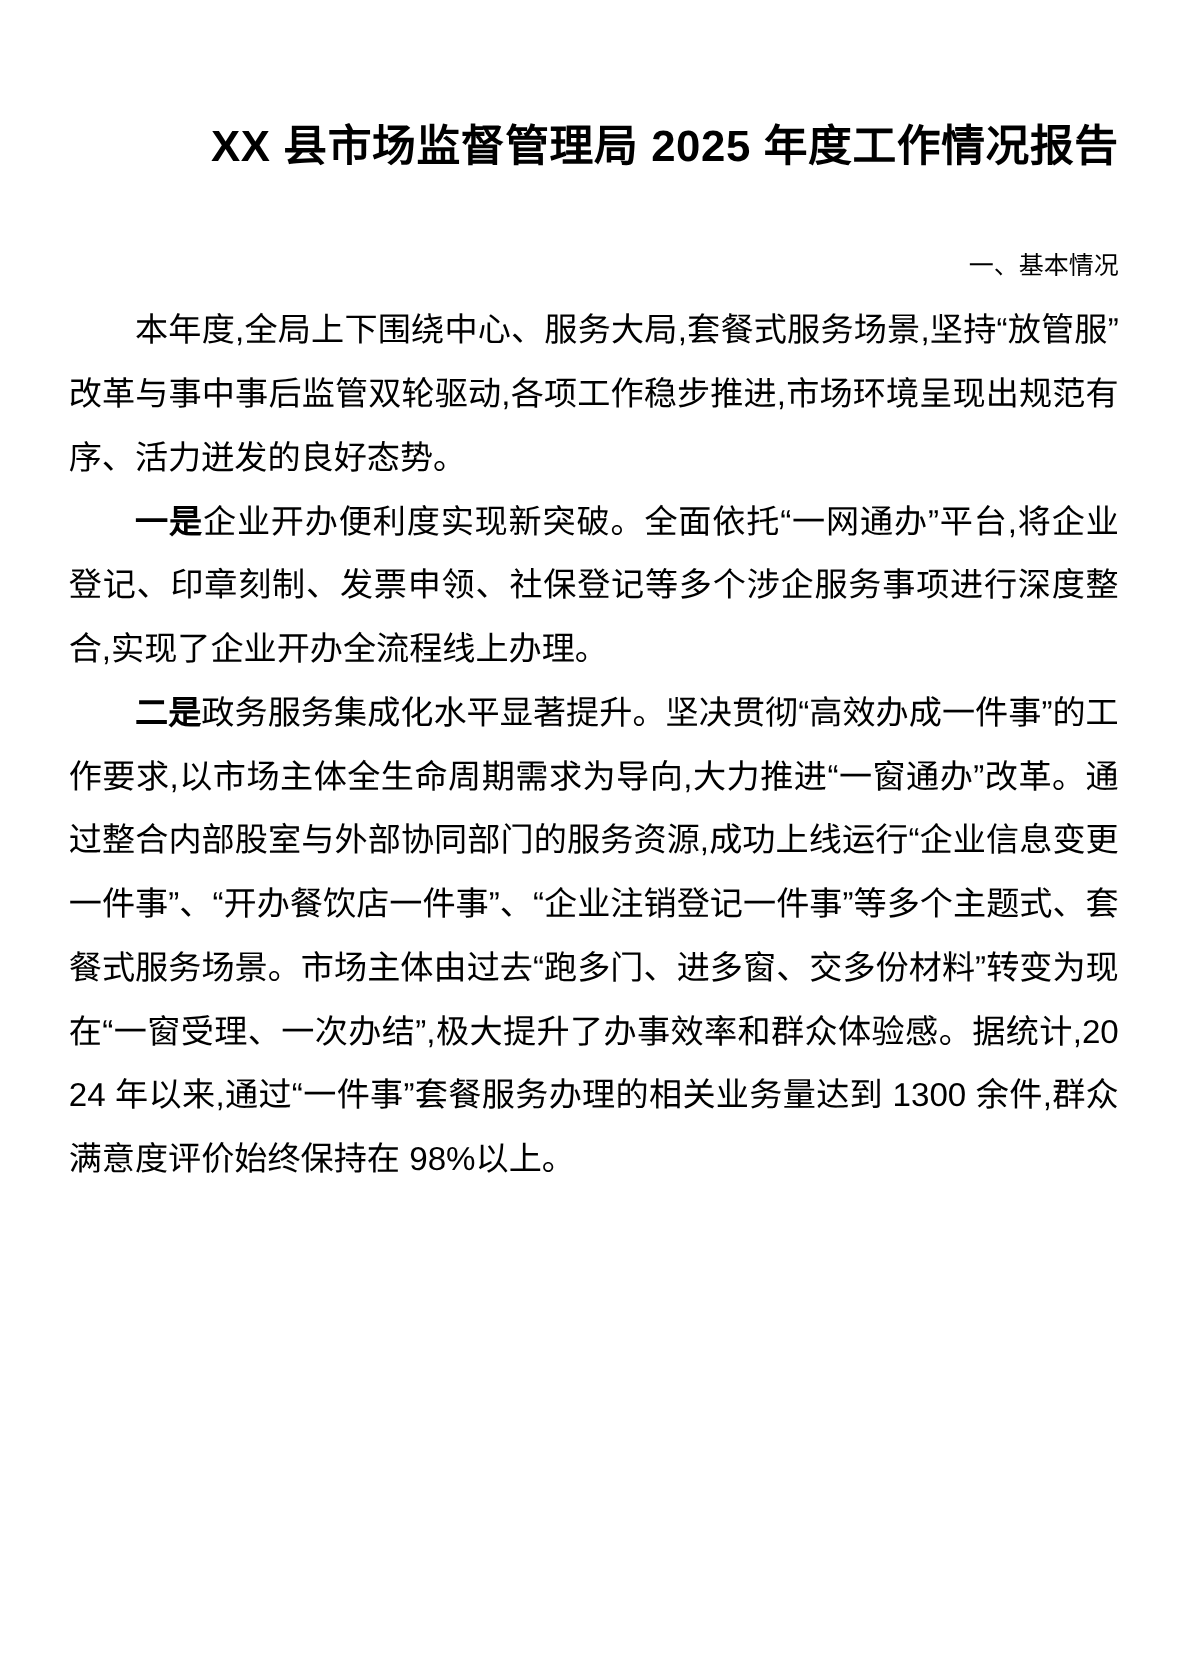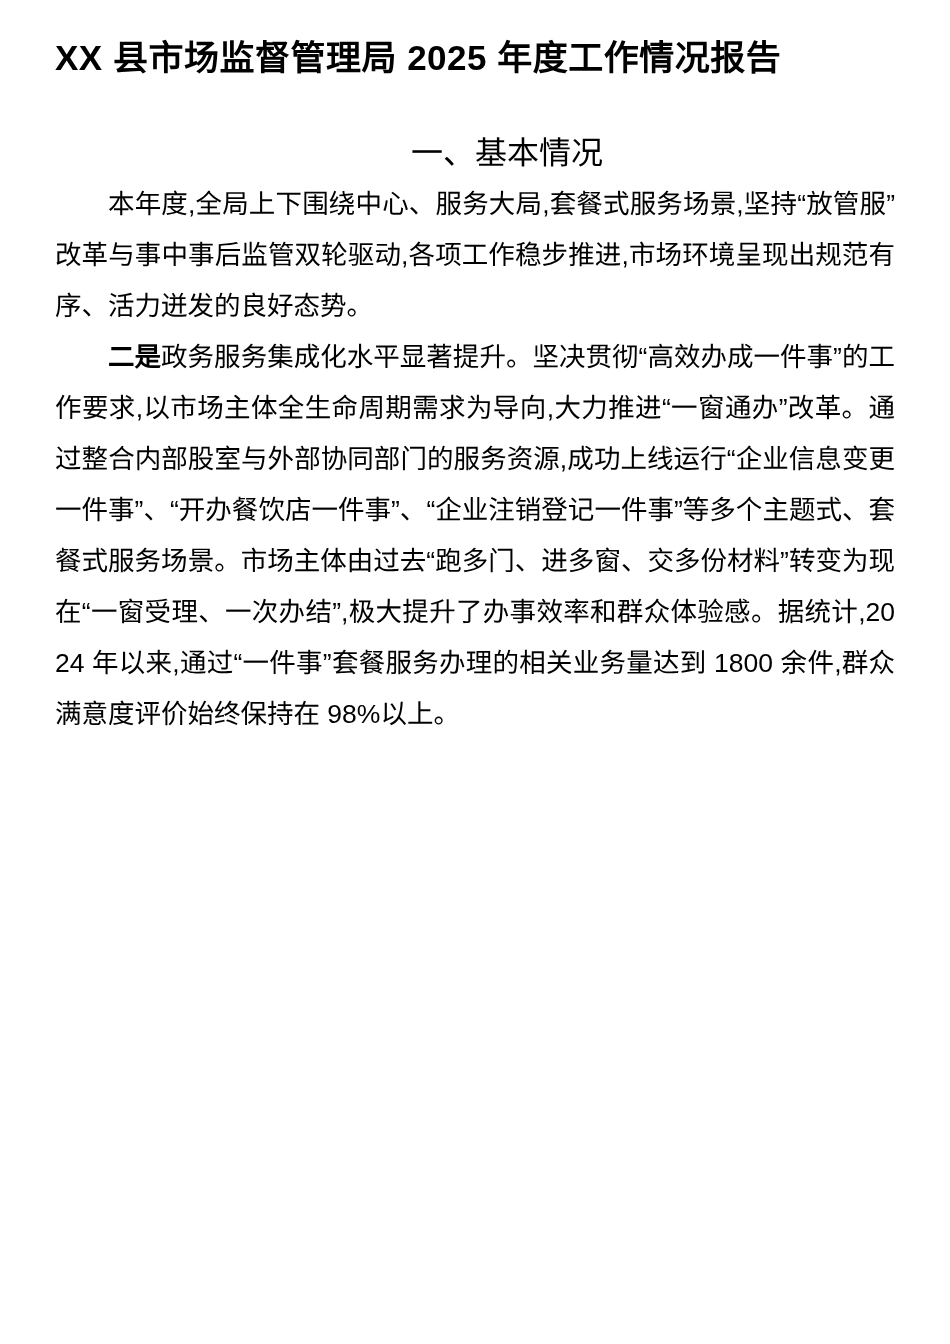--- a/index.html
+++ b/index.html
@@ -18,25 +18,25 @@
     width: 950px;
     height: 1344px;
     margin: 0 auto;
     background: #ffffff;
     box-sizing: border-box;
     padding: 0 55px;
     overflow: hidden;
   }
   .doc-title {
     margin: 0;
-    padding-top: 32px;
+    padding-top: 92px;
     font-size: 35px;
     line-height: 52px;
     font-weight: bold;
-    text-align: left;
+    text-align: right;
     letter-spacing: 0.5px;
     white-space: nowrap;
   }
   .body-block {
     margin-top: 44px;
   }
   p.para {
     margin: 0;
     font-size: 26.5px;
     line-height: 51px;
@@ -44,24 +44,24 @@
     text-justify: inter-character;
     text-align-last: left;
     letter-spacing: 0px;
     word-break: break-all;
   }
   p.indent {
     text-indent: 2em;
   }
   p.heading {
     margin: 0;
-    font-size: 32px;
+    font-size: 20px;
     line-height: 51px;
     text-indent: 2em;
-    text-align: center;
+    text-align: right;
     font-weight: normal;
   }
   .lead {
     font-weight: bold;
   }
 </style>
 </head>
 <body>
 
 <div class="page">
@@ -69,18 +69,19 @@
   <h1 class="doc-title">XX 县市场监督管理局 2025 年度工作情况报告</h1>
 
   <div class="body-block">
 
 
     <p class="heading">一、基本情况</p>
 
     <p class="para indent">本年度,全局上下围绕中心、服务大局,套餐式服务场景,坚持“放管服”改革与事中事后监管双轮驱动,各项工作稳步推进,市场环境呈现出规范有序、活力迸发的良好态势。</p>
 
 
+    <p class="para indent"><span class="lead">一是</span><span>企业开办便利度实现新突破。全面依托“一网通办”平台,将企业登记、印章刻制、发票申领、社保登记等多个涉企服务事项进行深度整合,实现了企业开办全流程线上办理。</span></p>
 
-    <p class="para indent"><span class="lead">二是</span><span>政务服务集成化水平显著提升。坚决贯彻“高效办成一件事”的工作要求,以市场主体全生命周期需求为导向,大力推进“一窗通办”改革。通过整合内部股室与外部协同部门的服务资源,成功上线运行“企业信息变更一件事”、“开办餐饮店一件事”、“企业注销登记一件事”等多个主题式、套餐式服务场景。市场主体由过去“跑多门、进多窗、交多份材料”转变为现在“一窗受理、一次办结”,极大提升了办事效率和群众体验感。据统计,2024 年以来,通过“一件事”套餐服务办理的相关业务量达到 1800 余件,群众满意度评价始终保持在 98%以上。</span></p>
+    <p class="para indent"><span class="lead">二是</span><span>政务服务集成化水平显著提升。坚决贯彻“高效办成一件事”的工作要求,以市场主体全生命周期需求为导向,大力推进“一窗通办”改革。通过整合内部股室与外部协同部门的服务资源,成功上线运行“企业信息变更一件事”、“开办餐饮店一件事”、“企业注销登记一件事”等多个主题式、套餐式服务场景。市场主体由过去“跑多门、进多窗、交多份材料”转变为现在“一窗受理、一次办结”,极大提升了办事效率和群众体验感。据统计,2024 年以来,通过“一件事”套餐服务办理的相关业务量达到 1300 余件,群众满意度评价始终保持在 98%以上。</span></p>
 
   </div>
 
 </div>
 
 </body></html>

